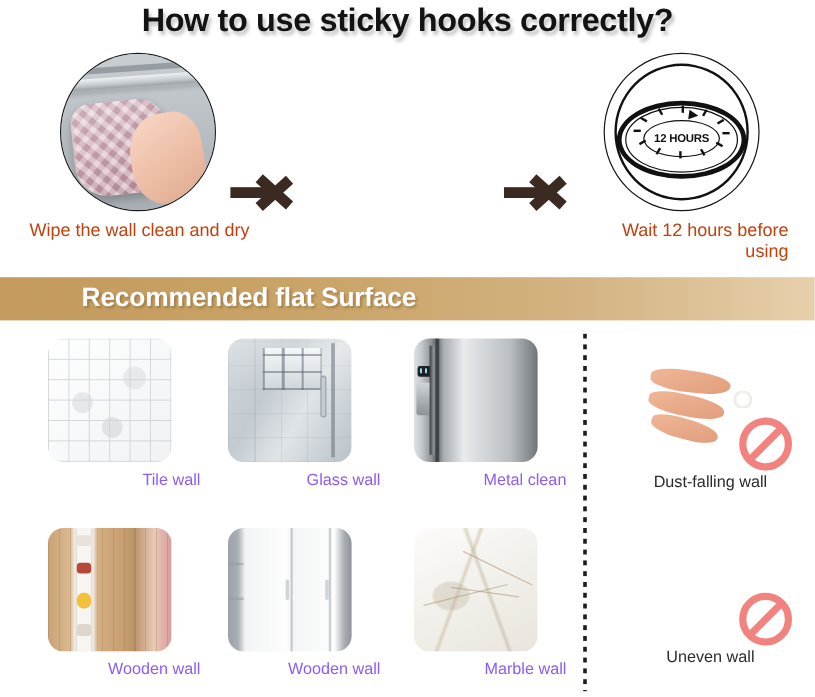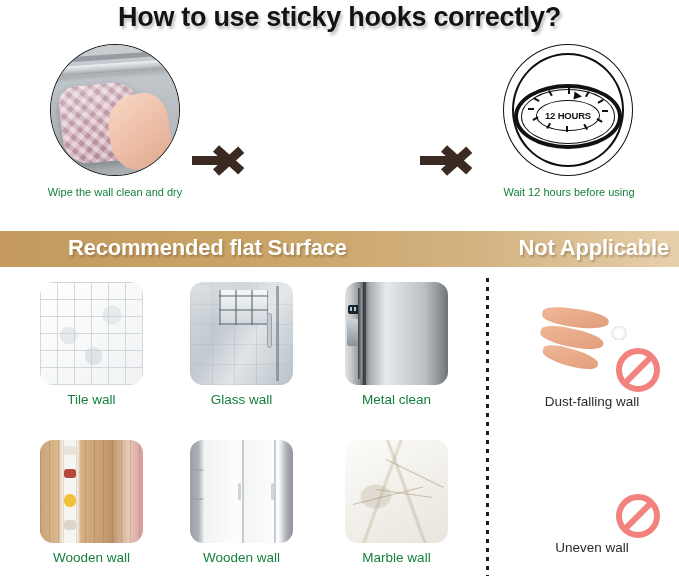--- a/index.html
+++ b/index.html
@@ -27,22 +27,22 @@
   .step-photo {
     position: relative;
     width: 130px; height: 132px;
     border-radius: 50%;
     border: 1.5px solid #1a1a1a;
     overflow: hidden;
     background: #b9bec2;
   }
   .step-cap {
     position: absolute; top: 140px;
-    text-align: center;
-    font-size: 11px; color: #15803d; line-height: 17px;
+    text-align: right;
+    font-size: 15px; color: #c2410c; line-height: 17px;
     font-family: "Liberation Sans", sans-serif;
   }
 
   #step1 { left: 50px; }
   #step1 .step-cap { left: -28px; width: 186px; }
   #step2 { left: 278px; }
   #step2 .step-cap { left: -24px; width: 178px; }
   #step3 { left: 503px; }
   #step3 .step-cap { left: -22px; width: 176px; }
 
@@ -206,21 +206,21 @@
     background-size: 3px 9px; background-repeat: repeat-y;
   }
 
   
   .cell { position: absolute; }
   .cell .thumb {
     width: 100%; height: 100%; border-radius: 13px; overflow: hidden; position: relative;
   }
   .cell .clabel {
     position: absolute; left: -24px; width: calc(100% + 48px);
-    text-align: center; font-size: 13.5px; color: #15803d;
+    text-align: right; font-size: 13.5px; color: #8b5cf6;
   }
 
   
   .rowA { top: 282px; width: 103px; height: 103px; }
   .rowA .clabel { top: 110px; }
   .rowB { top: 440px; width: 103px; height: 103px; }
   .rowB .clabel { top: 110px; }
   #c-tile   { left: 40px; }
   #c-glass  { left: 190px; }
   #c-metal  { left: 345px; }
@@ -424,21 +424,20 @@
         <div class="clk-inner">
           <span>12 HOURS</span>
         </div>
       </div>
       <div class="step-cap">Wait 12 hours before using</div>
     </div>
   </div>
 
   <div class="banner">
     <div class="banner-t" id="banner-left">Recommended flat Surface</div>
-    <div class="banner-t" id="banner-right">Not Applicable</div>
   </div>
 
   <div class="divider"></div>
 
   <div class="cell rowA" id="c-tile">
     <div class="thumb t-tile"></div>
     <div class="clabel">Tile wall</div>
   </div>
 
   <div class="cell rowA" id="c-glass">

